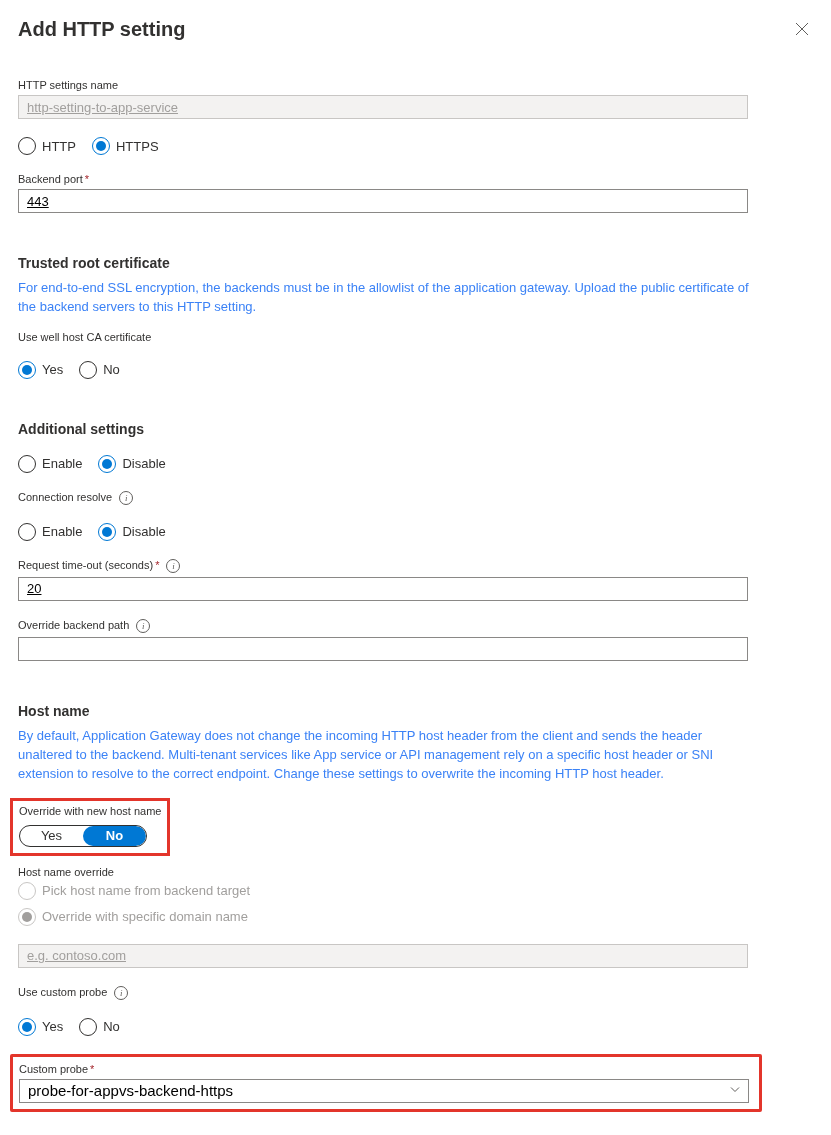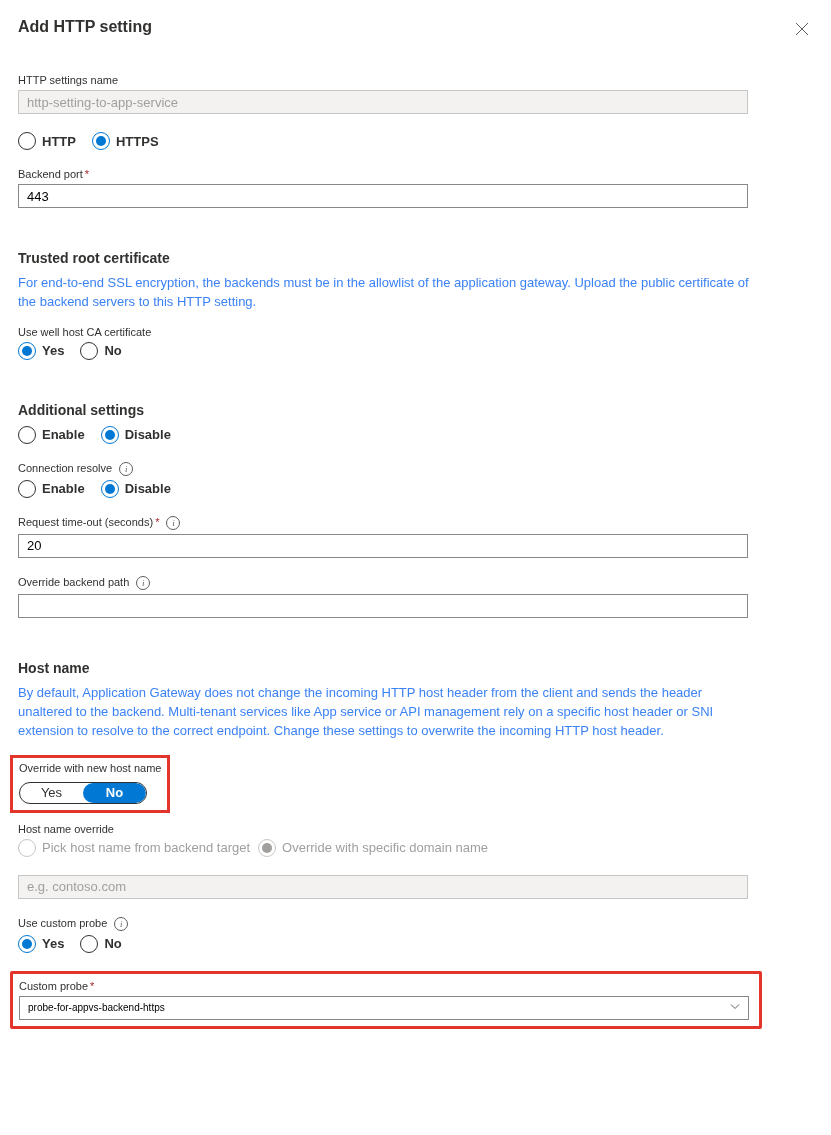--- a/index.html
+++ b/index.html
@@ -5,43 +5,44 @@
   * { box-sizing: border-box; margin: 0; padding: 0; }
   body {
     font-family: "Segoe UI", -apple-system, BlinkMacSystemFont, sans-serif;
     font-size: 13px;
     color: #323130;
     background: #ffffff;
     width: 831px;
     padding: 18px 18px 18px 18px;
   }
   .header-row { display: flex; justify-content: space-between; align-items: flex-start; }
-  h1 { font-size: 16px; font-weight: 600; margin-bottom: 38px; }
+  h1 { font-size: 20px; font-weight: 600; margin-bottom: 38px; }
   .close-x { font-size: 16px; color: #605e5c; cursor: pointer; padding: 4px; }
   .field { margin-bottom: 18px; }
   .field-label { display: block; font-size: 11px; margin-bottom: 4px; color: #323130; }
   .required-star { color: #a4262c; margin-left: 2px; }
   .section-heading { font-size: 14px; font-weight: 600; margin-bottom: 8px; margin-top: 10px; }
   .section-desc { font-size: 13px; color: #3b82f6; line-height: 1.45; margin-bottom: 14px; max-width: 735px; }
   input[type="text"].text-input {
     width: 730px;
     height: 24px;
     border: 1px solid #8a8886;
     padding: 2px 8px;
     font-size: 13px;
     background: #ffffff;
     font-family: inherit;
+    text-decoration: underline;
   }
   input[type="text"].text-input.disabled {
     background: #f3f2f1;
     color: #a19f9d;
     border: 1px solid #c8c6c4;
   }
   input[type="text"].text-input::placeholder { color: #a19f9d; }
-  .radio-row { display: flex; gap: 16px; align-items: flex-start; margin-top: 4px; font-weight: bold; }
+  .radio-row { display: flex; gap: 16px; align-items: flex-start; margin-top: 18px; }
   .radio-item { display: flex; align-items: center; gap: 6px; cursor: pointer; }
   .radio-circle {
     width: 18px; height: 18px; border-radius: 50%;
     border: 1px solid #323130; display: inline-flex;
     align-items: center; justify-content: center;
     background: #ffffff;
   }
   .radio-circle.selected { border-color: #0078d4; }
   .radio-circle.selected::after {
     content: ""; width: 10px; height: 10px; border-radius: 50%;
@@ -86,21 +87,21 @@
     padding: 6px 0 6px 6px;
     margin-left: -8px;
     border-radius: 2px;
     width: 752px;
   }
   .select-wrap {
     position: relative; width: 730px;
   }
   .select-input {
     width: 100%; height: 24px; border: 1px solid #8a8886;
-    padding: 2px 28px 2px 8px; font-size: 10px; background: #ffffff;
+    padding: 2px 28px 2px 8px; font-size: 15px; background: #ffffff;
     font-family: inherit; cursor: pointer;
   }
   .select-chevron {
     position: absolute; right: 8px; top: 50%; transform: translateY(-50%);
     pointer-events: none;
   }
   .select-chevron svg { width: 12px; height: 12px; }
   .gap-lg { height: 14px; }
 </style>
 </head>
@@ -225,21 +226,21 @@
 <div class="highlight-box">
   <label class="field-label">Override with new host name</label>
   <div class="pill-toggle" style="margin-top:4px;">
     <div class="pill-half">Yes</div>
     <div class="pill-half active">No</div>
   </div>
 </div>
 
 <div class="field" style="margin-top:10px;">
   <label class="field-label">Host name override</label>
-  <div style="display:flex;flex-direction:row;gap:8px;margin-top:4px;">
+  <div style="display:flex;flex-direction:column;gap:8px;margin-top:4px;">
     <div class="radio-item">
       <span class="radio-circle disabled"></span>
       <span class="radio-label disabled">Pick host name from backend target</span>
     </div>
     <div class="radio-item">
       <span class="radio-circle disabled selected"></span>
       <span class="radio-label disabled">Override with specific domain name</span>
     </div>
   </div>
 </div>

